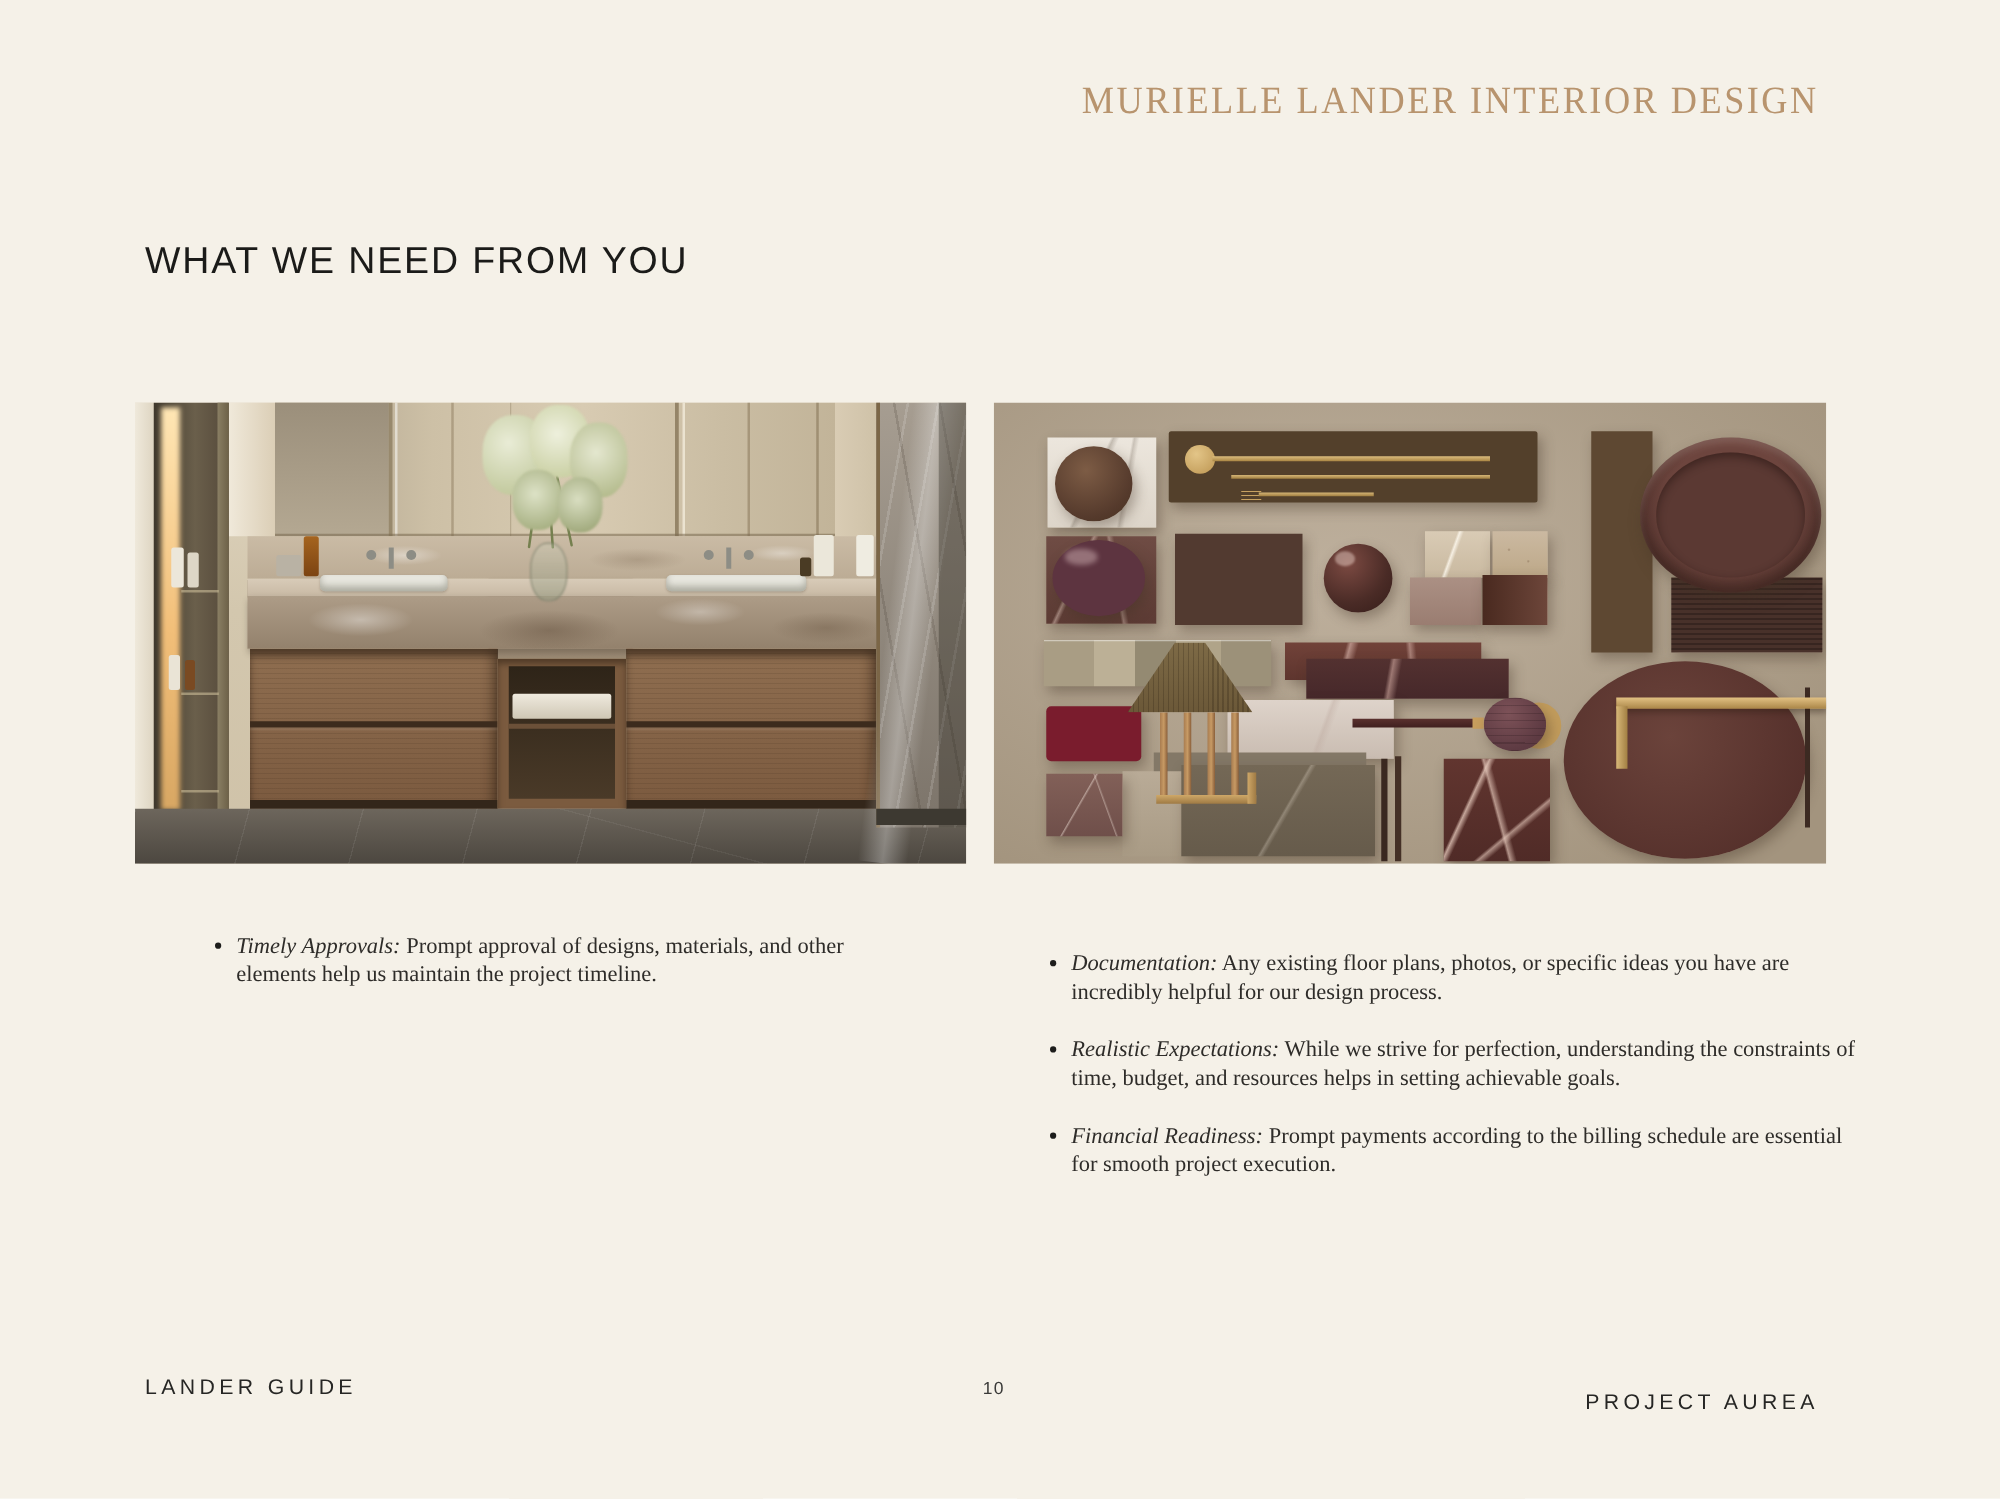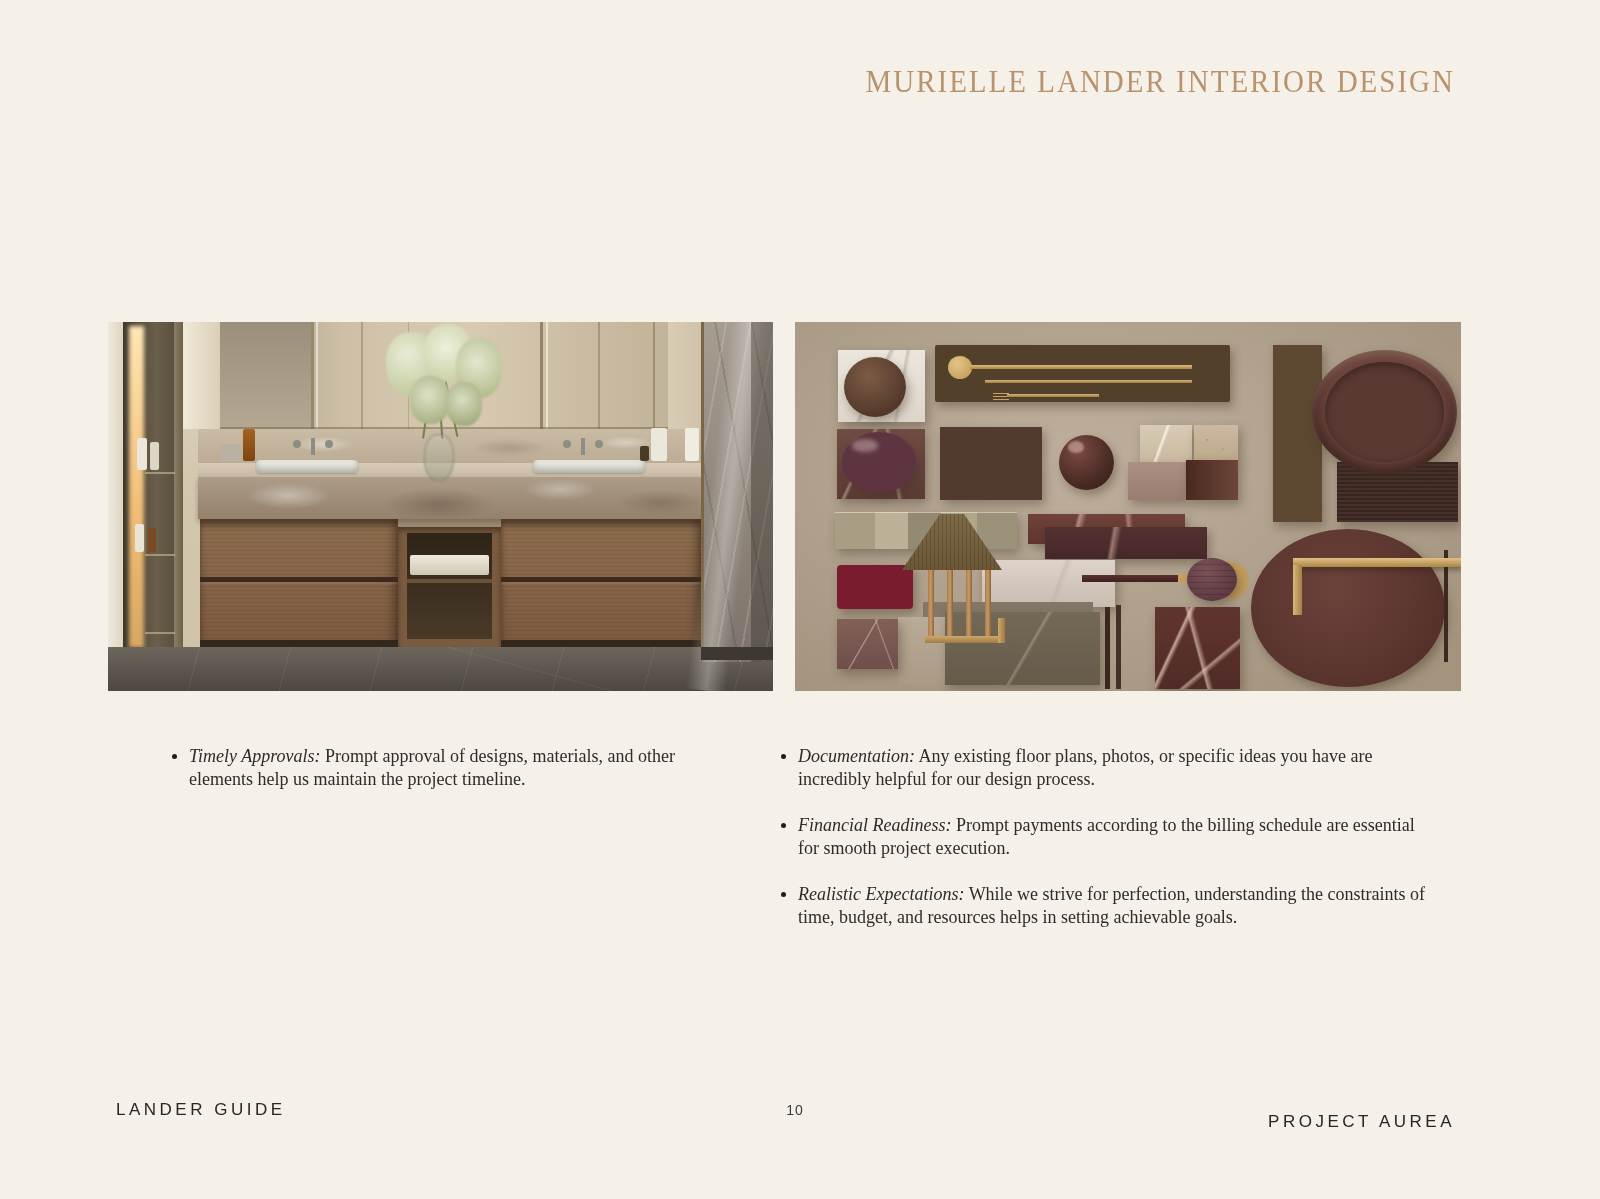--- a/index.html
+++ b/index.html
@@ -5,21 +5,21 @@
   html,body{margin:0;padding:0;}
   .page{position:relative;width:1600px;height:1199px;background:#f5f1e8;overflow:hidden;
         font-family:"Liberation Sans",sans-serif;}
   
   .brand{position:absolute;top:64px;right:145px;font-family:"Liberation Serif",serif;
          font-size:29px;letter-spacing:2px;color:#b8946e;font-weight:400;transform:scaleY(1.06);transform-origin:top right;}
   .title{position:absolute;left:116px;top:192px;font-size:30px;letter-spacing:1.5px;color:#1b1b19;font-weight:400;}
   
   .col{position:absolute;top:745px;font-family:"Liberation Serif",serif;font-size:18px;line-height:23px;color:#2e2c29;}
   .col-left{left:116px;width:636px;}
-  .col-right{left:781px;width:660px;}
+  .col-right{left:840px;width:660px;margin-top:14px;}
   .intro{margin:0 0 22px 0;}
   ul.points{margin:0;padding:0;list-style:none;}
   .col-left ul.points{margin-left:56px;width:530px;}
   .col-right ul.points{width:648px;}
   ul.points li{position:relative;padding-left:17px;margin-bottom:23px;}
   ul.points li .dot{position:absolute;left:0;top:9px;width:5px;height:5px;border-radius:50%;background:#1d1d1b;}
   .lead{font-style:italic;}
   
   .footer-left{position:absolute;left:116px;top:1100px;font-size:17px;letter-spacing:3.5px;color:#262624;}
   .footer-page{position:absolute;left:0;right:10px;top:1102px;text-align:center;font-size:14px;letter-spacing:1px;color:#3a3a38;}
@@ -193,20 +193,21 @@
   .mb-rodthin{left:649px;top:228px;width:4px;height:112px;background:#3c2a22;box-shadow:none;}
   .mb-bar{left:498px;top:236px;width:168px;height:9px;background:linear-gradient(180deg,#e2c183,#aa8648);box-shadow:1px 3px 5px rgba(40,25,15,.4);}
   .mb-barleg{left:498px;top:243px;width:9px;height:50px;background:linear-gradient(90deg,#d8b878,#a27f43);box-shadow:none;}
 </style>
 </head>
 <body>
 
 <div class="page">
 
   <div class="brand">MURIELLE LANDER INTERIOR DESIGN</div>
+  <div class="title">WHAT WE NEED FROM YOU</div>
 
   <div class="photo" id="photo-bath">
     <div class="bp-wall"></div>
     <div class="bp-mirror">
       <div class="bp-mpanel"></div>
       <i class="bp-seam" style="left:91px;width:3px;background:rgba(124,106,76,.6);"></i>
       <i class="bp-seam" style="left:96px;width:2px;background:rgba(255,255,255,.5);"></i>
       <i class="bp-seam" style="left:141px;width:2px;background:rgba(124,106,76,.4);"></i>
       <i class="bp-seam" style="left:188px;width:1px;background:rgba(124,106,76,.3);"></i>
       <i class="bp-seam" style="left:320px;width:3px;background:rgba(110,92,62,.6);"></i>
@@ -334,22 +335,22 @@
   </div>
 
   <div class="col col-left">
     <ul class="points">
       <li><span class="dot"></span><span class="lead">Timely Approvals:</span><span> Prompt approval of designs, materials, and other elements help us maintain the project timeline.</span></li>
     </ul>
   </div>
   <div class="col col-right">
     <ul class="points">
       <li><span class="dot"></span><span class="lead">Documentation:</span><span> Any existing floor plans, photos, or specific ideas you have are incredibly helpful for our design process.</span></li>
+      <li><span class="dot"></span><span class="lead">Realistic Expectations:</span><span> While we strive for perfection, understanding the constraints of time, budget, and resources helps in setting achievable goals.</span></li>
       <li><span class="dot"></span><span class="lead">Financial Readiness:</span><span> Prompt payments according to the billing schedule are essential for smooth project execution.</span></li>
-      <li><span class="dot"></span><span class="lead">Realistic Expectations:</span><span> While we strive for perfection, understanding the constraints of time, budget, and resources helps in setting achievable goals.</span></li>
     </ul>
   </div>
 
   <div class="footer-left">LANDER GUIDE</div>
   <div class="footer-page">10</div>
   <div class="footer-right">PROJECT AUREA</div>
 
 </div>
 
 </body></html>

